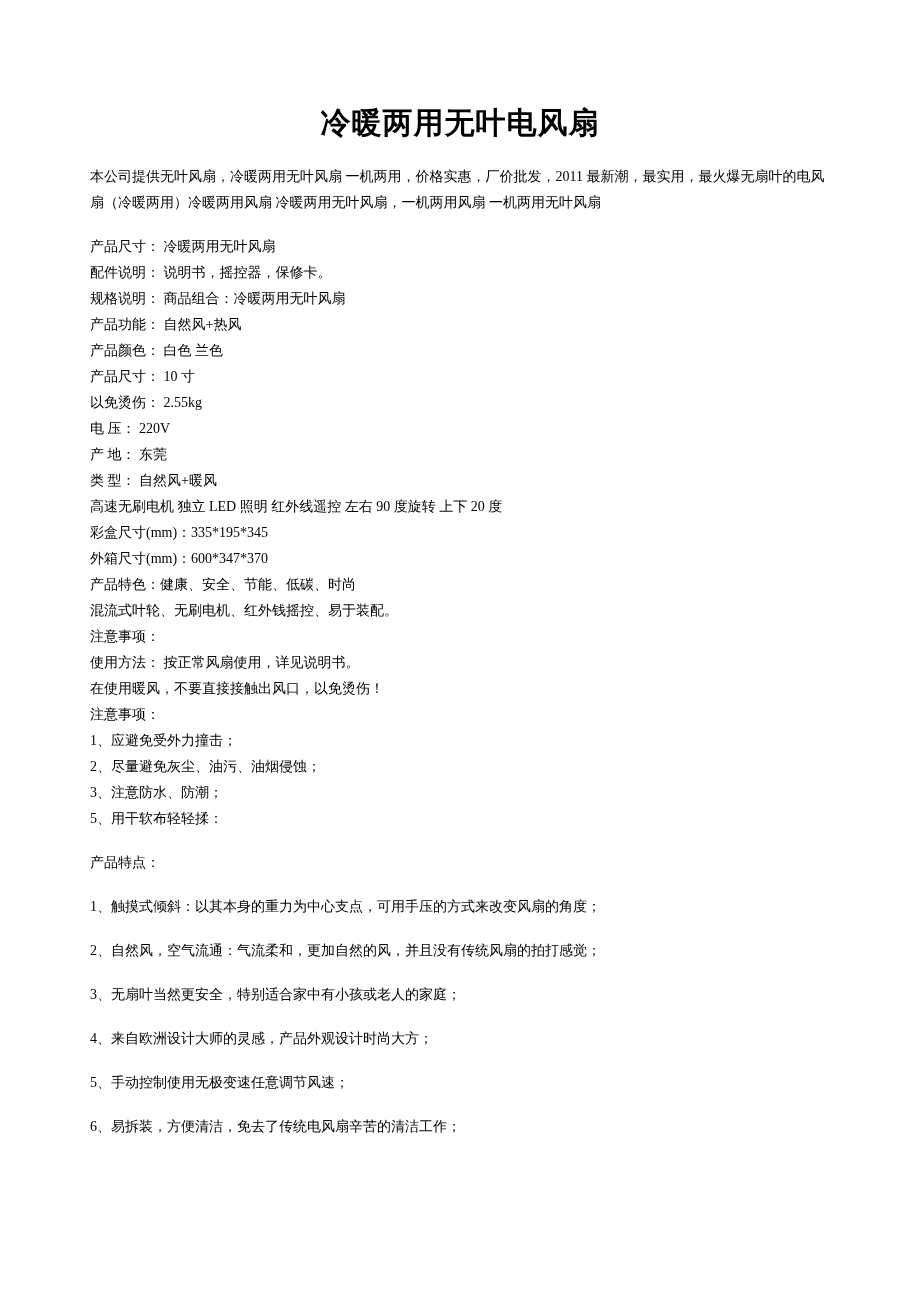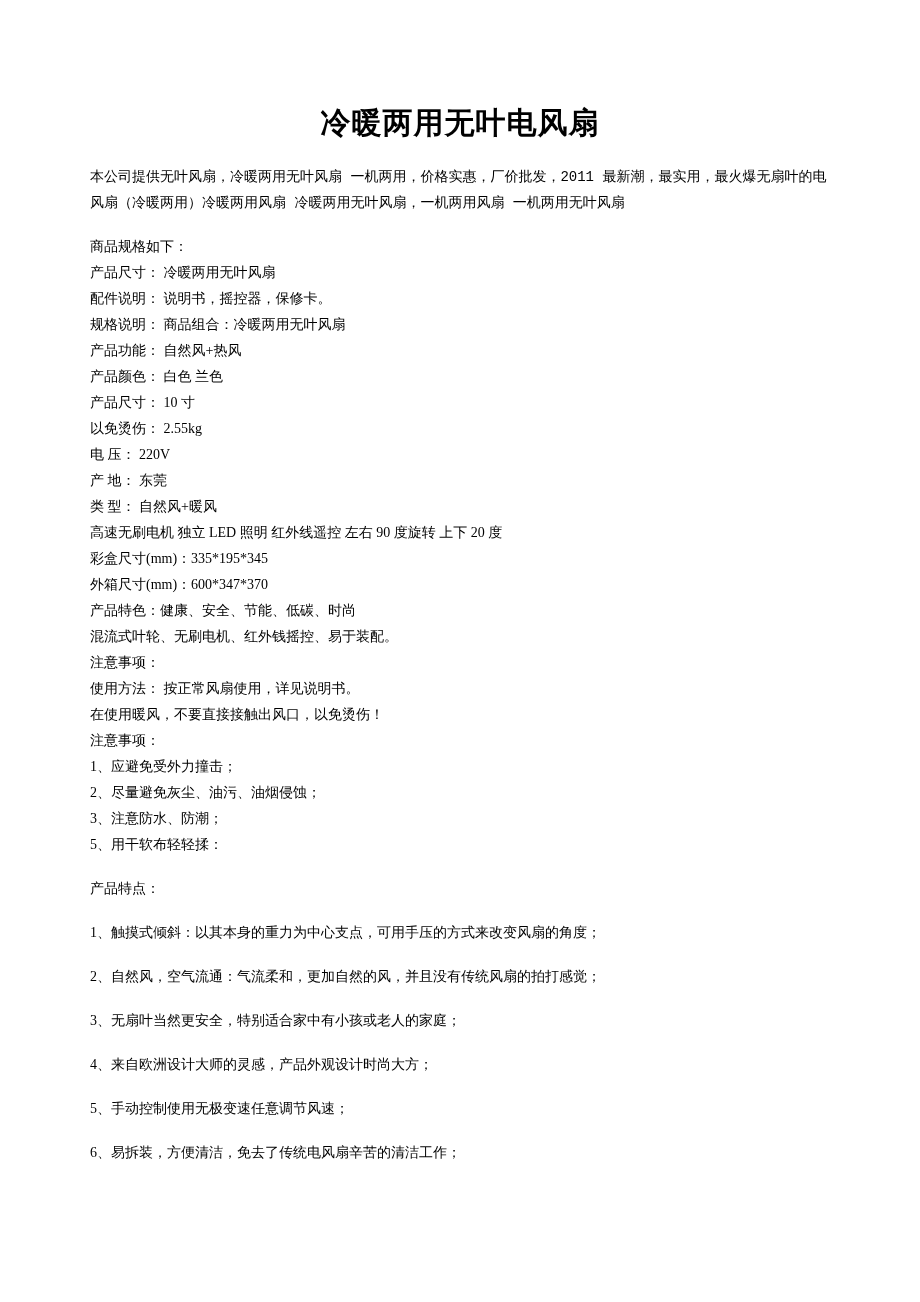--- a/index.html
+++ b/index.html
@@ -19,40 +19,38 @@
   }
   .title {
     font-family: Liberation Serif, serif;
     font-size: 30px;
     text-align: center;
     margin-bottom: 28px;
     letter-spacing: 1px;
   }
   .intro {
     margin-bottom: 18px;
-    font-family: Liberation Mono, monospace;
   }
   .blank {
     height: 18px;
   }
   .specs p, .features p, .intro p {
     margin: 0;
   }
 </style>
 </head>
 <body>
 
 <h1 class="title">冷暖两用无叶电风扇</h1>
 
 <div class="intro">
   <p>本公司提供无叶风扇，冷暖两用无叶风扇 一机两用，价格实惠，厂价批发，2011 最新潮，最实用，最火爆无扇叶的电风扇（冷暖两用）冷暖两用风扇 冷暖两用无叶风扇，一机两用风扇   一机两用无叶风扇</p>
 </div>
 
 <div class="specs">
-  <p>商品规格如下：</p>
   <div id="spec-list">
       <p>产品尺寸：  冷暖两用无叶风扇</p>
       <p>配件说明：  说明书，摇控器，保修卡。</p>
       <p>规格说明：  商品组合：冷暖两用无叶风扇</p>
       <p>产品功能：  自然风+热风</p>
       <p>产品颜色：  白色 兰色</p>
       <p>产品尺寸：  10 寸</p>
       <p>以免烫伤：  2.55kg</p>
       <p>电  压：         220V</p>
       <p>产  地：         东莞</p>

